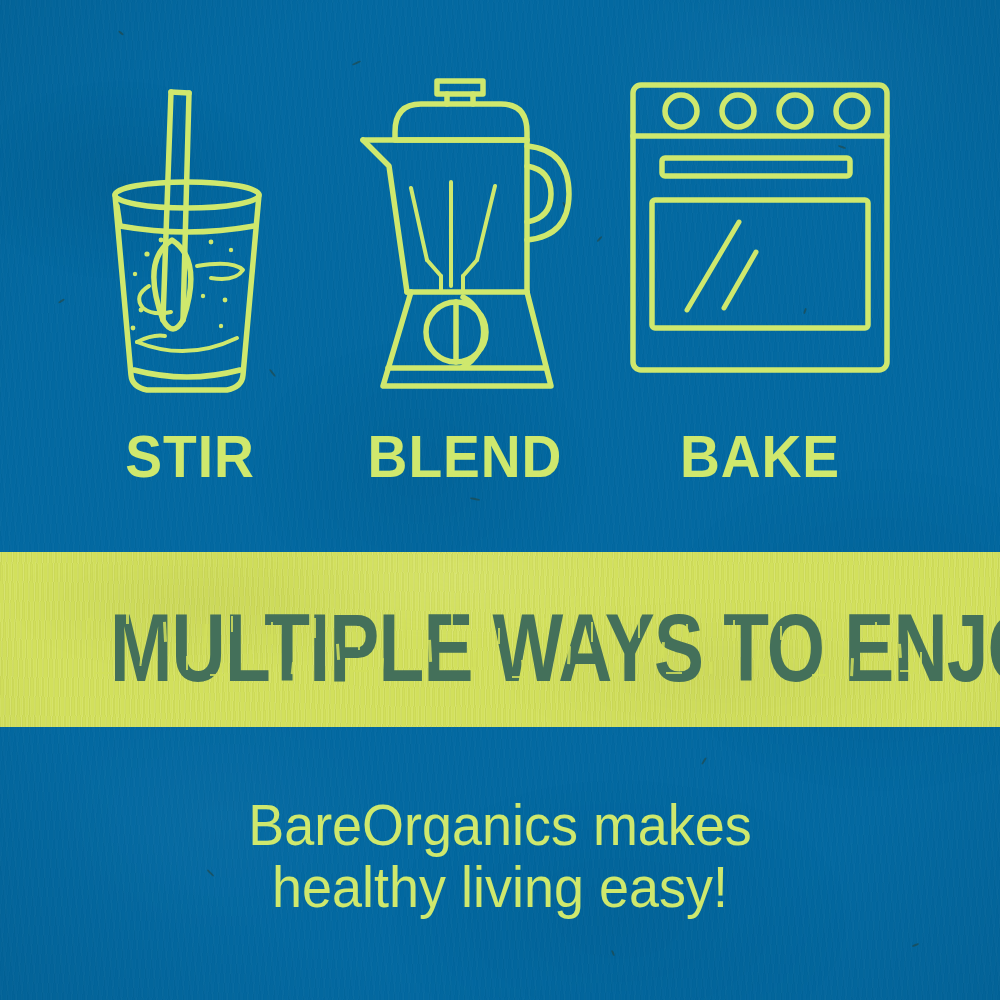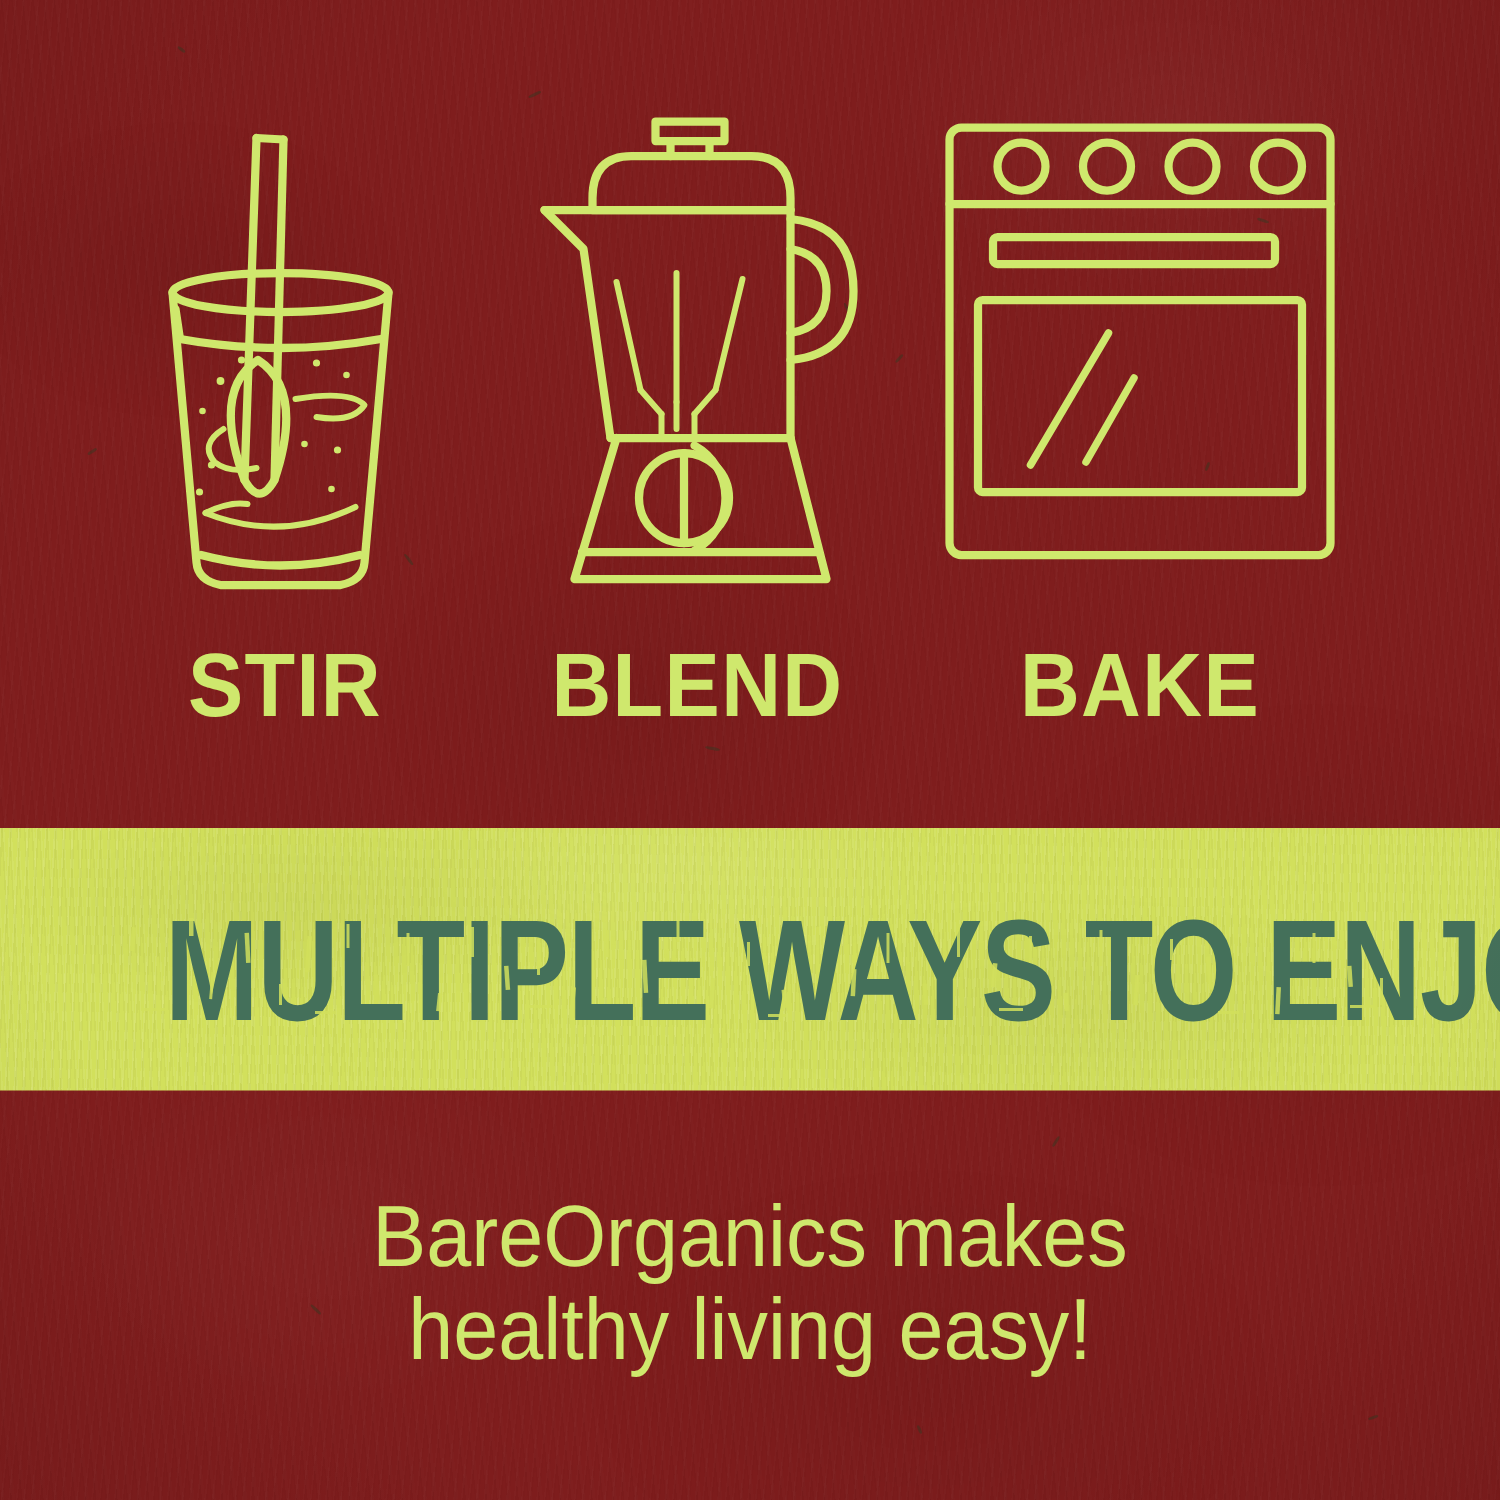--- a/index.html
+++ b/index.html
@@ -5,21 +5,21 @@
   html, body {
     margin: 0;
     padding: 0;
     background: #3f5c3a;
   }
   #poster {
     position: relative;
     width: 1000px;
     height: 1000px;
     overflow: hidden;
-    background-color: #7f1d1d;
+    background-color: #0369a1;
     font-family: "Liberation Sans", sans-serif;
     -webkit-font-smoothing: antialiased;
   }
 
   
   .tex {
     position: absolute;
     inset: 0;
     pointer-events: none;
   }

